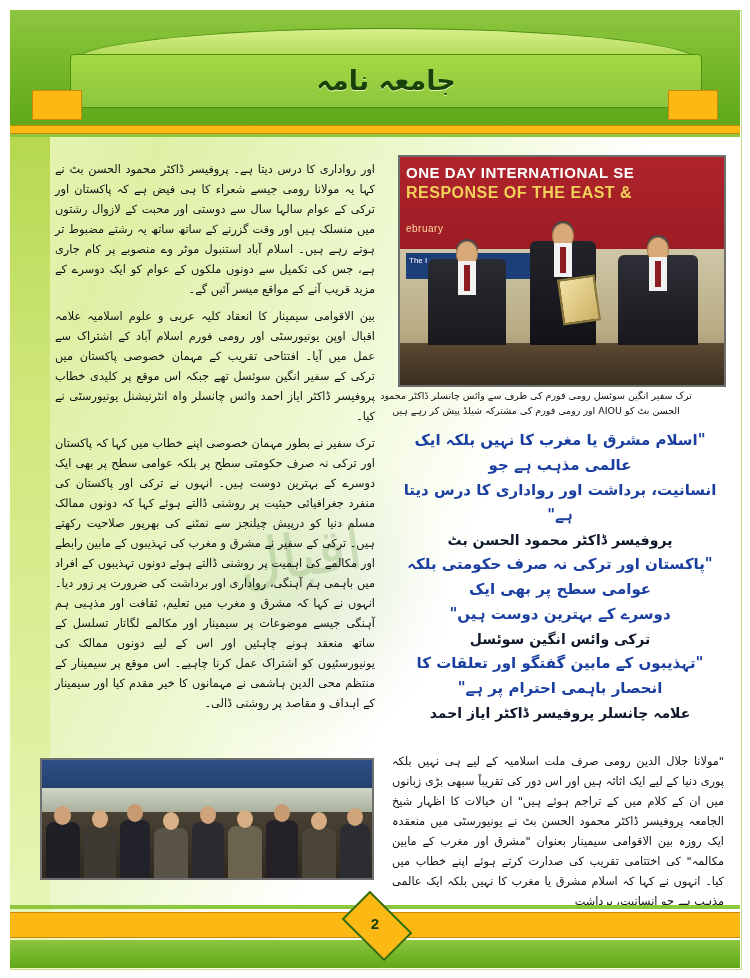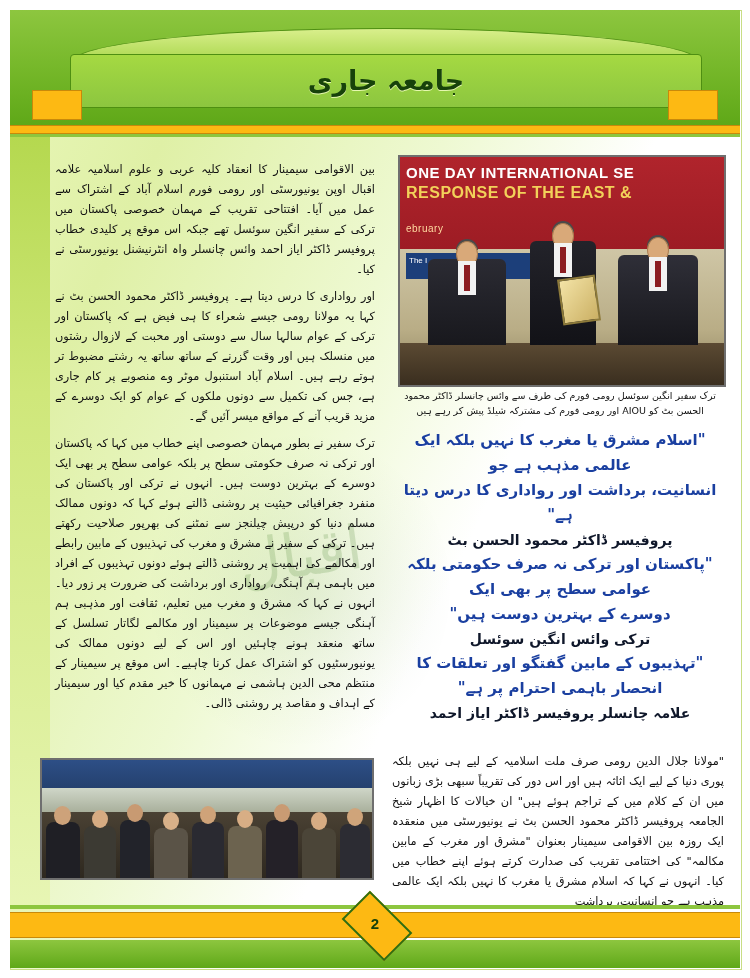--- a/index.html
+++ b/index.html
@@ -134,21 +134,21 @@
   .shirt{
     position:absolute;left:50%;transform:translateX(-50%);top:2px;width:18px;height:34px;background:#f2f2f2;
   }
   .tie{position:absolute;left:50%;transform:translateX(-50%);top:6px;width:6px;height:26px;background:#8b1d22;}
   .plaque{
     position:absolute;left:160px;bottom:62px;width:34px;height:42px;
     background:linear-gradient(135deg,#f3e3a6 0%,#cbb064 100%);border:2px solid #8d7a3a;
     transform:rotate(-8deg);
   }
   .caption1{
-    position:absolute;left:398px;top:388px;width:324px;
+    position:absolute;left:374px;top:388px;width:324px;
     direction:rtl;text-align:center;font-size:9.5px;line-height:15px;color:#111;
     font-family:"DejaVu Sans", sans-serif;
   }
 
   
   .quoteblock{
     position:absolute;left:392px;top:428px;width:336px;
     direction:rtl;text-align:center;
     font-family:"DejaVu Sans", sans-serif;
   }
@@ -218,31 +218,31 @@
 
   <div class="bg-green"></div>
   <div class="bg-left-strip"></div>
 
   <div class="watermark"></div>
   <div class="watermark-text">اقبال</div>
 
   <div class="header-wrap">
     <div class="header-curve"></div>
     <div class="header-inner">
-      <div class="header-title">جامعہ جاری</div>
+      <div class="header-title">جامعہ نامہ</div>
     </div>
     <div class="hdr-box left"></div>
     <div class="hdr-box right"></div>
   </div>
   <div class="header-rule"></div>
   <div class="header-rule2"></div>
 
   <div class="col-left">
+    <p>اور رواداری کا درس دیتا ہے۔ پروفیسر ڈاکٹر محمود الحسن بٹ نے کہا یہ مولانا رومی جیسے شعراء کا ہی فیض ہے کہ پاکستان اور ترکی کے عوام سالہا سال سے دوستی اور محبت کے لازوال رشتوں میں منسلک ہیں اور وقت گزرنے کے ساتھ ساتھ یہ رشتے مضبوط تر ہوتے رہے ہیں۔ اسلام آباد استنبول موٹر وے منصوبے پر کام جاری ہے، جس کی تکمیل سے دونوں ملکوں کے عوام کو ایک دوسرے کے مزید قریب آنے کے مواقع میسر آئیں گے۔</p>
     <p>بین الاقوامی سیمینار کا انعقاد کلیہ عربی و علوم اسلامیہ علامہ اقبال اوپن یونیورسٹی اور رومی فورم اسلام آباد کے اشتراک سے عمل میں آیا۔ افتتاحی تقریب کے مہمان خصوصی پاکستان میں ترکی کے سفیر انگین سوئسل تھے جبکہ اس موقع پر کلیدی خطاب پروفیسر ڈاکٹر ایاز احمد وائس چانسلر واہ انٹرنیشنل یونیورسٹی نے کیا۔</p>
-    <p>اور رواداری کا درس دیتا ہے۔ پروفیسر ڈاکٹر محمود الحسن بٹ نے کہا یہ مولانا رومی جیسے شعراء کا ہی فیض ہے کہ پاکستان اور ترکی کے عوام سالہا سال سے دوستی اور محبت کے لازوال رشتوں میں منسلک ہیں اور وقت گزرنے کے ساتھ ساتھ یہ رشتے مضبوط تر ہوتے رہے ہیں۔ اسلام آباد استنبول موٹر وے منصوبے پر کام جاری ہے، جس کی تکمیل سے دونوں ملکوں کے عوام کو ایک دوسرے کے مزید قریب آنے کے مواقع میسر آئیں گے۔</p>
     <p>ترک سفیر نے بطور مہمان خصوصی اپنے خطاب میں کہا کہ پاکستان اور ترکی نہ صرف حکومتی سطح پر بلکہ عوامی سطح پر بھی ایک دوسرے کے بہترین دوست ہیں۔ انہوں نے ترکی اور پاکستان کی منفرد جغرافیائی حیثیت پر روشنی ڈالتے ہوئے کہا کہ دونوں ممالک مسلم دنیا کو درپیش چیلنجز سے نمٹنے کی بھرپور صلاحیت رکھتے ہیں۔ ترکی کے سفیر نے مشرق و مغرب کی تہذیبوں کے مابین رابطے اور مکالمے کی اہمیت پر روشنی ڈالتے ہوئے دونوں تہذیبوں کے افراد میں باہمی ہم آہنگی، رواداری اور برداشت کی ضرورت پر زور دیا۔ انہوں نے کہا کہ مشرق و مغرب میں تعلیم، ثقافت اور مذہبی ہم آہنگی جیسے موضوعات پر سیمینار اور مکالمے لگاتار تسلسل کے ساتھ منعقد ہونے چاہئیں اور اس کے لیے دونوں ممالک کی یونیورسٹیوں کو اشتراک عمل کرنا چاہیے۔ اس موقع پر سیمینار کے منتظم محی الدین ہاشمی نے مہمانوں کا خیر مقدم کیا اور سیمینار کے اہداف و مقاصد پر روشنی ڈالی۔</p>
   </div>
 
   <div class="photo1">
     <div class="p1-banner">
       <div>ONE DAY INTERNATIONAL SE</div>
       <div class="l2">RESPONSE OF THE EAST &amp;</div>
       <div class="p1-sub">ebruary</div>
     </div>
     <div class="p1-stage"></div>

